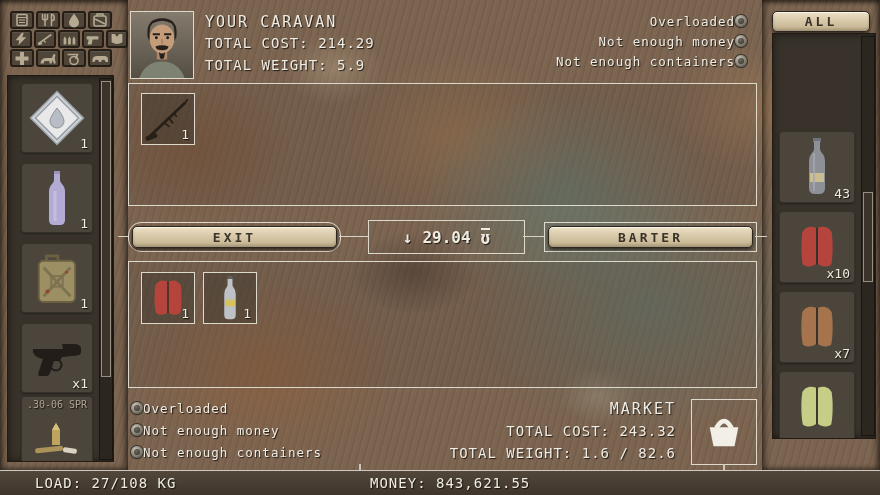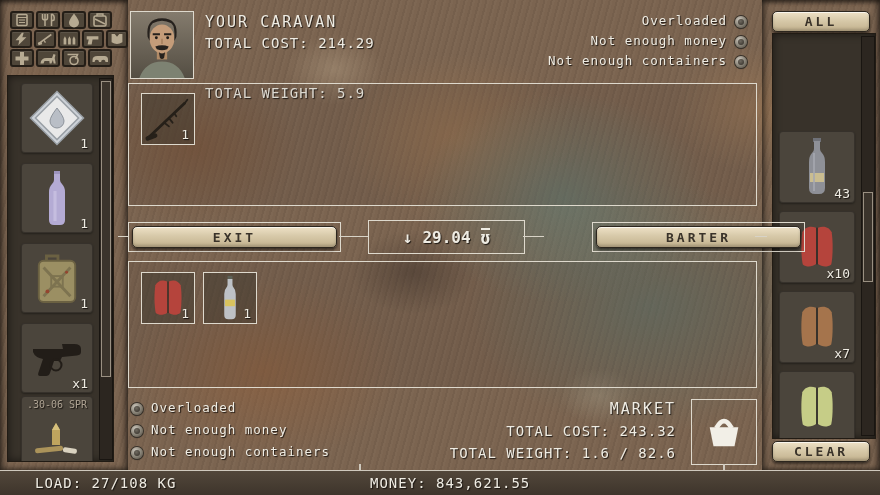--- a/index.html
+++ b/index.html
@@ -41,21 +41,21 @@
     display:flex;align-items:center;justify-content:center;cursor:pointer;}
   .fbtn{background:#4f4639;border:2px solid #241e17;border-radius:3px;flex:1;
     display:flex;align-items:center;justify-content:center;cursor:pointer;
     box-shadow:inset 0 1px 0 rgba(255,255,255,.08);}
   .frow{position:absolute;left:10px;width:100px;height:18px;display:flex;gap:2px;}
   .lamp{width:12px;height:12px;border-radius:50%;flex:0 0 auto;position:relative;
     background:radial-gradient(circle at 35% 30%, #c9c4ba, #858074 55%, #47423a 100%);
     box-shadow:0 0 0 1px #36312a, 0 1px 1px rgba(0,0,0,.5);}
   .lamp::after{content:"";position:absolute;inset:3px;border-radius:50%;
     background:radial-gradient(circle at 40% 35%, #6f6a60, #312c26);}
-  .wrow{position:absolute;display:flex;align-items:flex-end;gap:8px;height:14px;font-size:12.5px;letter-spacing:1px;}
+  .wrow{position:absolute;display:flex;align-items:center;height:14px;font-size:12.5px;letter-spacing:1px;}
   .track{position:absolute;background:#2c2620;border:1px solid #191511;}
   .thumb{position:absolute;left:1px;right:1px;border:1px solid #9a9082;background:rgba(150,135,112,.15);cursor:pointer;}
   .cline{position:absolute;height:1px;background:#d8d3c7;}
   .tick{position:absolute;width:2px;height:6px;background:#cfc9bd;}
   .bbar{position:absolute;left:0;top:470px;width:880px;height:25px;
     background:linear-gradient(#52473a,#3d342b);border-top:1px solid #cfc9bd;padding-left:32px;}
   .bbar .gametext{position:absolute;top:4px;font-size:14px;letter-spacing:1px;}
   .cur{display:inline-block;border-top:2px solid #efece3;line-height:1;}
   .amount{display:flex;align-items:center;justify-content:center;gap:10px;height:100%;
     font-size:16px;font-weight:bold;}
@@ -233,21 +233,20 @@
         <path d="M23 5 C16 2 10 5 8 10 C6.5 19 6.5 36 8.5 45 C13 48.5 19 47.5 23 44.5 Z" fill="#c6cd87"></path>
         <path d="M25 5 C32 2 38 5 40 10 C41.5 19 41.5 36 39.5 45 C35 48.5 29 47.5 25 44.5 Z" fill="#c6cd87"></path>
         <path d="M24 5 v40" stroke="rgba(0,0,0,.35)" stroke-width="1.6"></path>
       </svg>
     </div>
     <div class="track" style="left:88px;top:2px;width:12px;height:398px;">
       <div class="thumb" style="top:155px;height:88px;"></div>
     </div>
   </div>
 
-  <div class="btn" style="left:772px;top:441px;width:96px;height:19px;">CLEAR</div>
 
   <div class="wbox" style="left:130px;top:11px;width:62px;height:66px;overflow:hidden;">
     <svg width="62" height="66" viewBox="0 0 60 64">
       <defs>
           <linearGradient id="pg" x1="0" y1="0" x2="0" y2="1">
             <stop offset="0%" stop-color="#847b6d"></stop>
             <stop offset="100%" stop-color="#544e43"></stop>
           </linearGradient>
         </defs>
       <rect width="60" height="64" fill="url(#pg)"></rect>
@@ -258,21 +257,21 @@
       <path d="M21 21.5 h7 M32 21.5 h7" stroke="#26211d" stroke-width="2"></path>
       <circle cx="24.5" cy="25" r="1.4" fill="#1e1a16"></circle>
         <circle cx="35.5" cy="25" r="1.4" fill="#1e1a16"></circle>
       <path d="M30 26 v5" stroke="#a57f5e" stroke-width="1.5"></path>
       <path d="M23.5 33.5 q6.5 -2.5 13 0 l-1.5 2.5 q-5 2 -10 0 z" fill="#26211d"></path>
       <path d="M27 39 q3 2.5 6 0 l-1 5.5 q-2 2 -4 0 z" fill="#26211d"></path>
     </svg>
   </div>
   <div class="gametext abs" style="left:205px;top:13px;font-size:15px;letter-spacing:2px;">YOUR CARAVAN</div>
   <div class="gametext abs" style="left:205px;top:35px;font-size:14px;letter-spacing:1px;">TOTAL COST: 214.29</div>
-  <div class="gametext abs" style="left:205px;top:57px;font-size:14px;letter-spacing:1px;margin-top:28px;">TOTAL WEIGHT: 5.9</div>
+  <div class="gametext abs" style="left:205px;top:57px;font-size:14px;letter-spacing:1px;">TOTAL WEIGHT: 5.9</div>
 
   <div class="wrow gametext" style="top:14px;right:133px;">
     <span>Overloaded</span>
     <span class="lamp"></span>
   </div>
   <div class="wrow gametext" style="top:34px;right:133px;">
     <span>Not enough money</span>
     <span class="lamp"></span>
   </div>
   <div class="wrow gametext" style="top:54px;right:133px;">
@@ -288,33 +287,33 @@
           <path d="M4 46 l8 -3" stroke-width="5"></path>
           <path d="M44 8 l3 -4" stroke-width="2"></path>
           <path d="M22 29 l5 4 M27 24 l4 5 M33 19 l2 3" stroke-width="2"></path>
         </g>
       </svg>
       <span class="qty">1</span>
     </div>
   </div>
 
   <div class="cline" style="left:118px;top:236px;width:10px;"></div>
-  <div class="wbox" style="left:128px;top:222px;width:211px;height:28px;">
+  <div class="wbox" style="left:128px;top:222px;width:211px;height:28px;border-radius:13px;">
     <div class="btn" style="inset:3px;">EXIT</div>
   </div>
   <div class="cline" style="left:339px;top:236px;width:29px;"></div>
   <div class="wbox gametext" style="left:368px;top:220px;width:155px;height:32px;">
     <div class="amount">
       <span>↓</span>
       <span>29.04</span>
       <span class="cur">ʊ</span>
     </div>
   </div>
   <div class="cline" style="left:523px;top:236px;width:21px;"></div>
-  <div class="wbox" style="left:544px;top:222px;width:211px;height:28px;margin-left:48px;">
+  <div class="wbox" style="left:544px;top:222px;width:211px;height:28px;">
     <div class="btn" style="inset:3px;">BARTER</div>
   </div>
   <div class="cline" style="left:755px;top:236px;width:12px;"></div>
 
   <div class="panel" style="left:128px;top:261px;width:627px;height:125px;">
     <div class="cslot" style="left:12px;top:10px;width:52px;height:50px;">
       <svg width="38" height="44" viewBox="0 0 48 52">
         <path d="M23 5 C16 2 10 5 8 10 C6.5 19 6.5 36 8.5 45 C13 48.5 19 47.5 23 44.5 Z" fill="#b5443c"></path>
         <path d="M25 5 C32 2 38 5 40 10 C41.5 19 41.5 36 39.5 45 C35 48.5 29 47.5 25 44.5 Z" fill="#b5443c"></path>
         <path d="M24 5 v40" stroke="rgba(0,0,0,.4)" stroke-width="1.6"></path>

